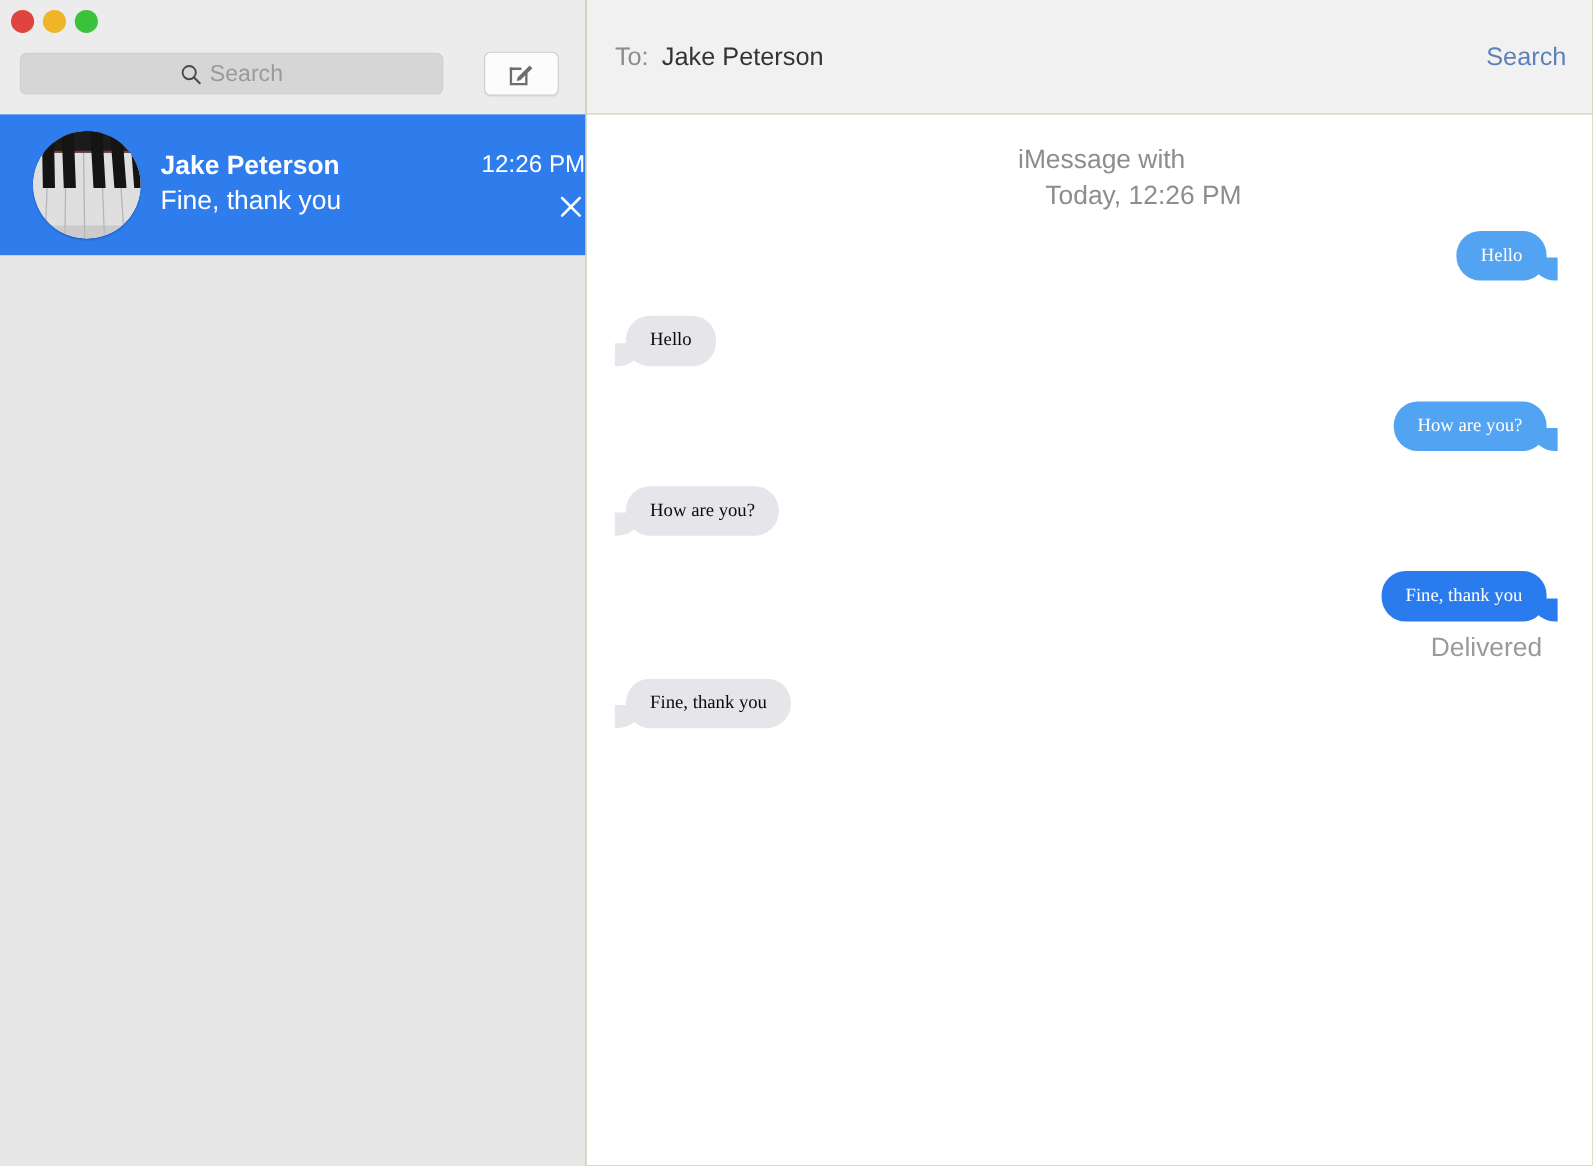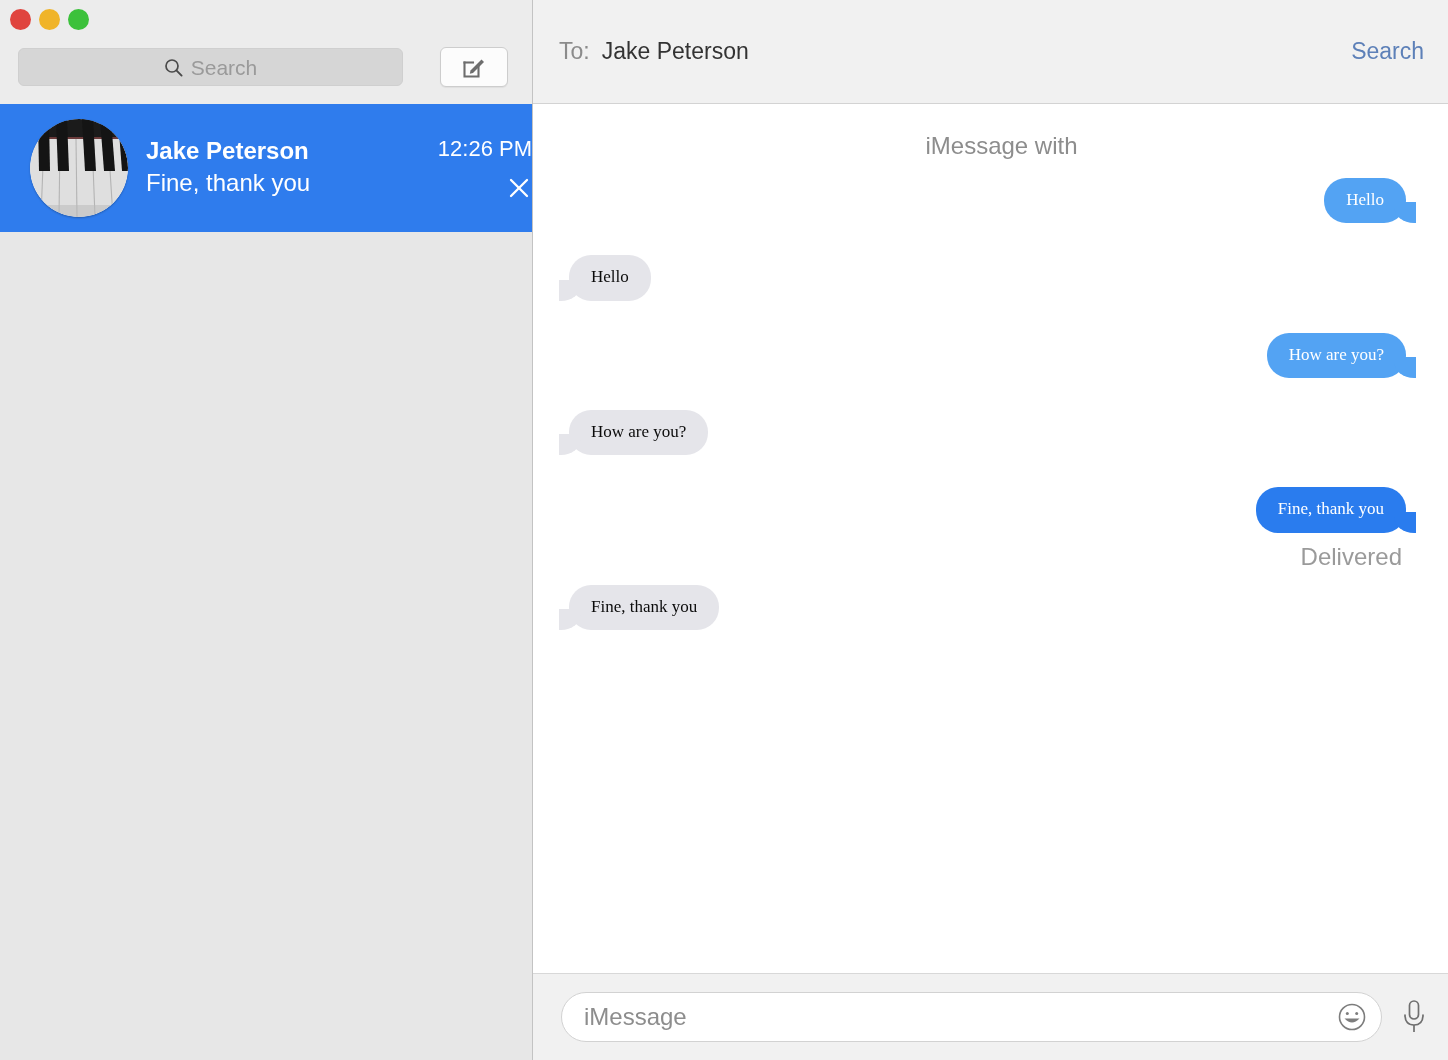--- a/index.html
+++ b/index.html
@@ -432,20 +432,21 @@
     <div class="main-header">
       <span class="to-label">To:</span>
       <span class="to-value">Jake Peterson</span>
       <span class="details-link">Search</span>
     </div>
 
     <div class="thread">
 
       <div class="thread-meta">
         <div class="meta-line1">iMessage with</div>
+        <div class="meta-line2">Today, 12:26 PM</div>
       </div>
 
       <div class="row out">
         <div class="bubble out">Hello</div>
       </div>
 
       <div class="spacer-sm"></div>
 
       <div class="row in">
         <div class="bubble in">Hello</div>
@@ -468,34 +469,14 @@
       <div class="row out">
         <div class="bubble out emphasis">Fine, thank you</div>
       </div>
       <div class="delivered">Delivered</div>
 
       <div class="row in">
         <div class="bubble in">Fine, thank you</div>
       </div>
     </div>
 
-    <div class="composer">
-      <div class="imessage-field">
-        <span class="imessage-placeholder">iMessage</span>
-        <span class="emoji-button">
-          <svg viewBox="0 0 30 30" xmlns="http://www.w3.org/2000/svg">
-            <circle cx="15" cy="15" r="12.5" fill="none" stroke="#7d7d7d" stroke-width="1.6"></circle>
-            <circle cx="10.3" cy="11.6" r="1.5" fill="#7d7d7d"></circle>
-            <circle cx="19.7" cy="11.6" r="1.5" fill="#7d7d7d"></circle>
-            <path d="M7.5 16.5 Q15 24.5 22.5 16.5 Z" fill="#7d7d7d"></path>
-          </svg>
-        </span>
-      </div>
-      <span class="mic-button">
-        <svg viewBox="0 0 32 40" xmlns="http://www.w3.org/2000/svg">
-          <rect x="11.5" y="4" width="9" height="18" rx="4.5" fill="none" stroke="#6f6f6f" stroke-width="1.7"></rect>
-          <path d="M7 18 Q7 28 16 28 Q25 28 25 18" fill="none" stroke="#6f6f6f" stroke-width="1.7" stroke-linecap="round"></path>
-          <line x1="16" y1="28" x2="16" y2="35" stroke="#6f6f6f" stroke-width="1.7"></line>
-        </svg>
-      </span>
-    </div>
   </div>
 </div>
 
 </body></html>

